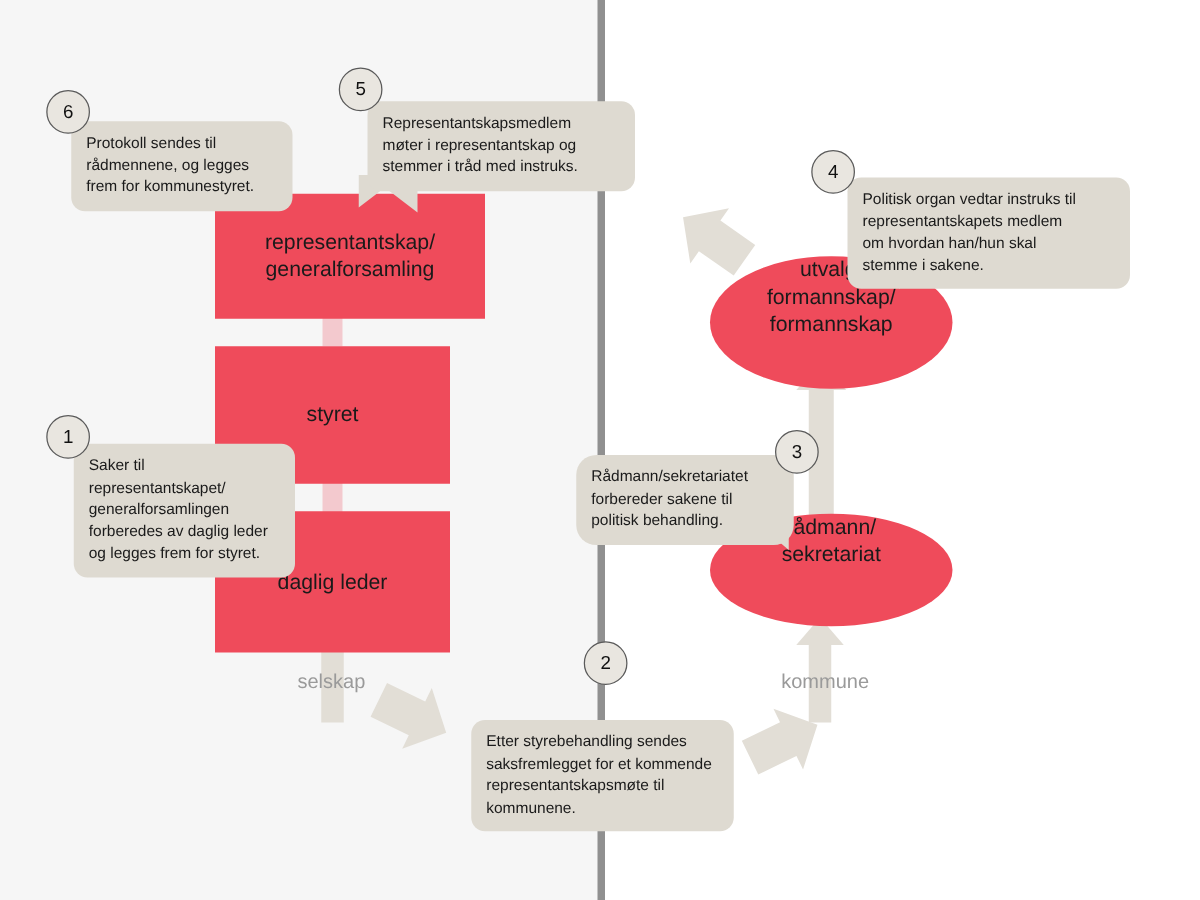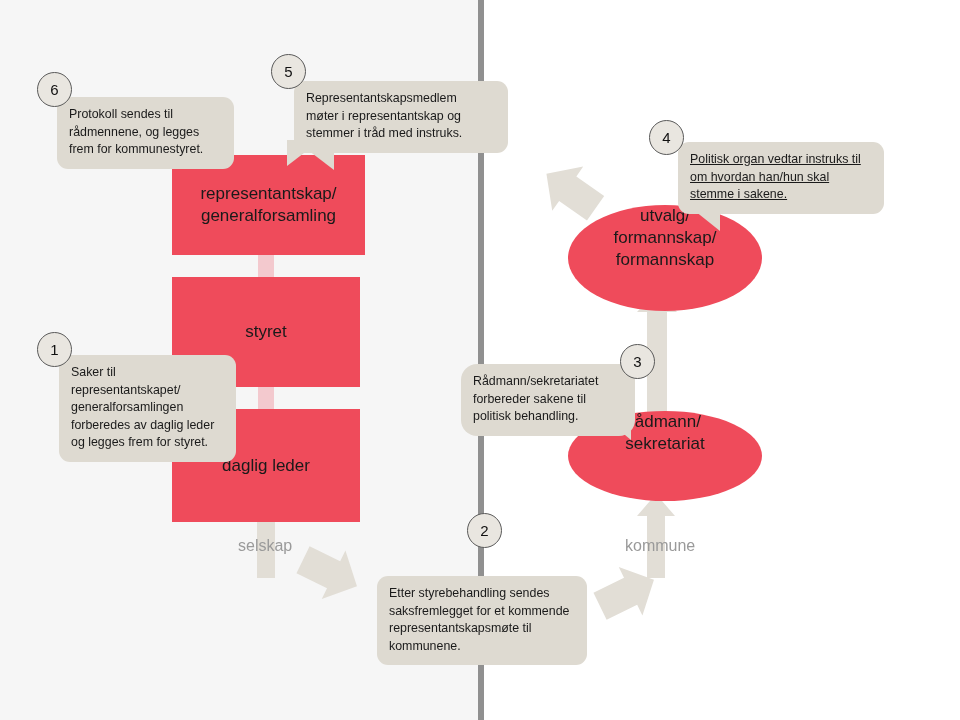--- a/index.html
+++ b/index.html
@@ -142,21 +142,21 @@
     </g>
 
     <g>
       <polygon points="541,176 575,176 575,164 601,191 575,218 575,206 541,206" fill="#e2ded6" transform="rotate(-145 571 191)"></polygon>
     </g>
   </svg>
 
   <div class="zone-label" style="left:238px; top:537px;">selskap</div>
   <div class="zone-label" style="left:625px; top:537px;">kommune</div>
 
-  <div class="redbox" style="left:172px; top:155px; width:193px; height:100px;">
+  <div class="redbox" style="left:172px; top:155px; width:216px; height:100px;">
     <div>
       <span>representantskap/</span>
       <span>generalforsamling</span>
     </div>
   </div>
 
   <div class="redbox" style="left:172px; top:277px; width:188px; height:110px;">
     <div>
       <span>styret</span>
     </div>
@@ -199,22 +199,23 @@
   <div class="callout" style="left:294px; top:81px; width:214px;">
     <span class="line">Representantskapsmedlem</span>
     <span class="line">møter i representantskap  og</span>
     <span class="line">stemmer i tråd  med instruks.</span>
   </div>
   <div class="badge" style="left:271px; top:54px;">5</div>
 
   <div class="tail" style="left:690px; top:207px;
        border-left:30px solid transparent; border-right:0 solid transparent;
        border-top:24px solid #dedad1;"></div>
-  <div class="callout" style="left:678px; top:142px; width:206px;text-decoration:underline;">
+  <div class="callout" style="left:678px; top:142px; width:226px;">
     <span class="line">Politisk organ  vedtar  instruks til</span>
+    <span class="line">representantskapets  medlem</span>
     <span class="line">om hvordan  han/hun  skal</span>
     <span class="line">stemme i sakene.</span>
   </div>
   <div class="badge" style="left:649px; top:120px;">4</div>
 
   <div class="tail" style="left:96px; top:424px;
        border-left:0 solid transparent; border-right:26px solid transparent;
        border-top:24px solid #dedad1;"></div>
   <div class="callout" style="left:59px; top:355px; width:177px;">
     <span class="line">Saker til</span>

